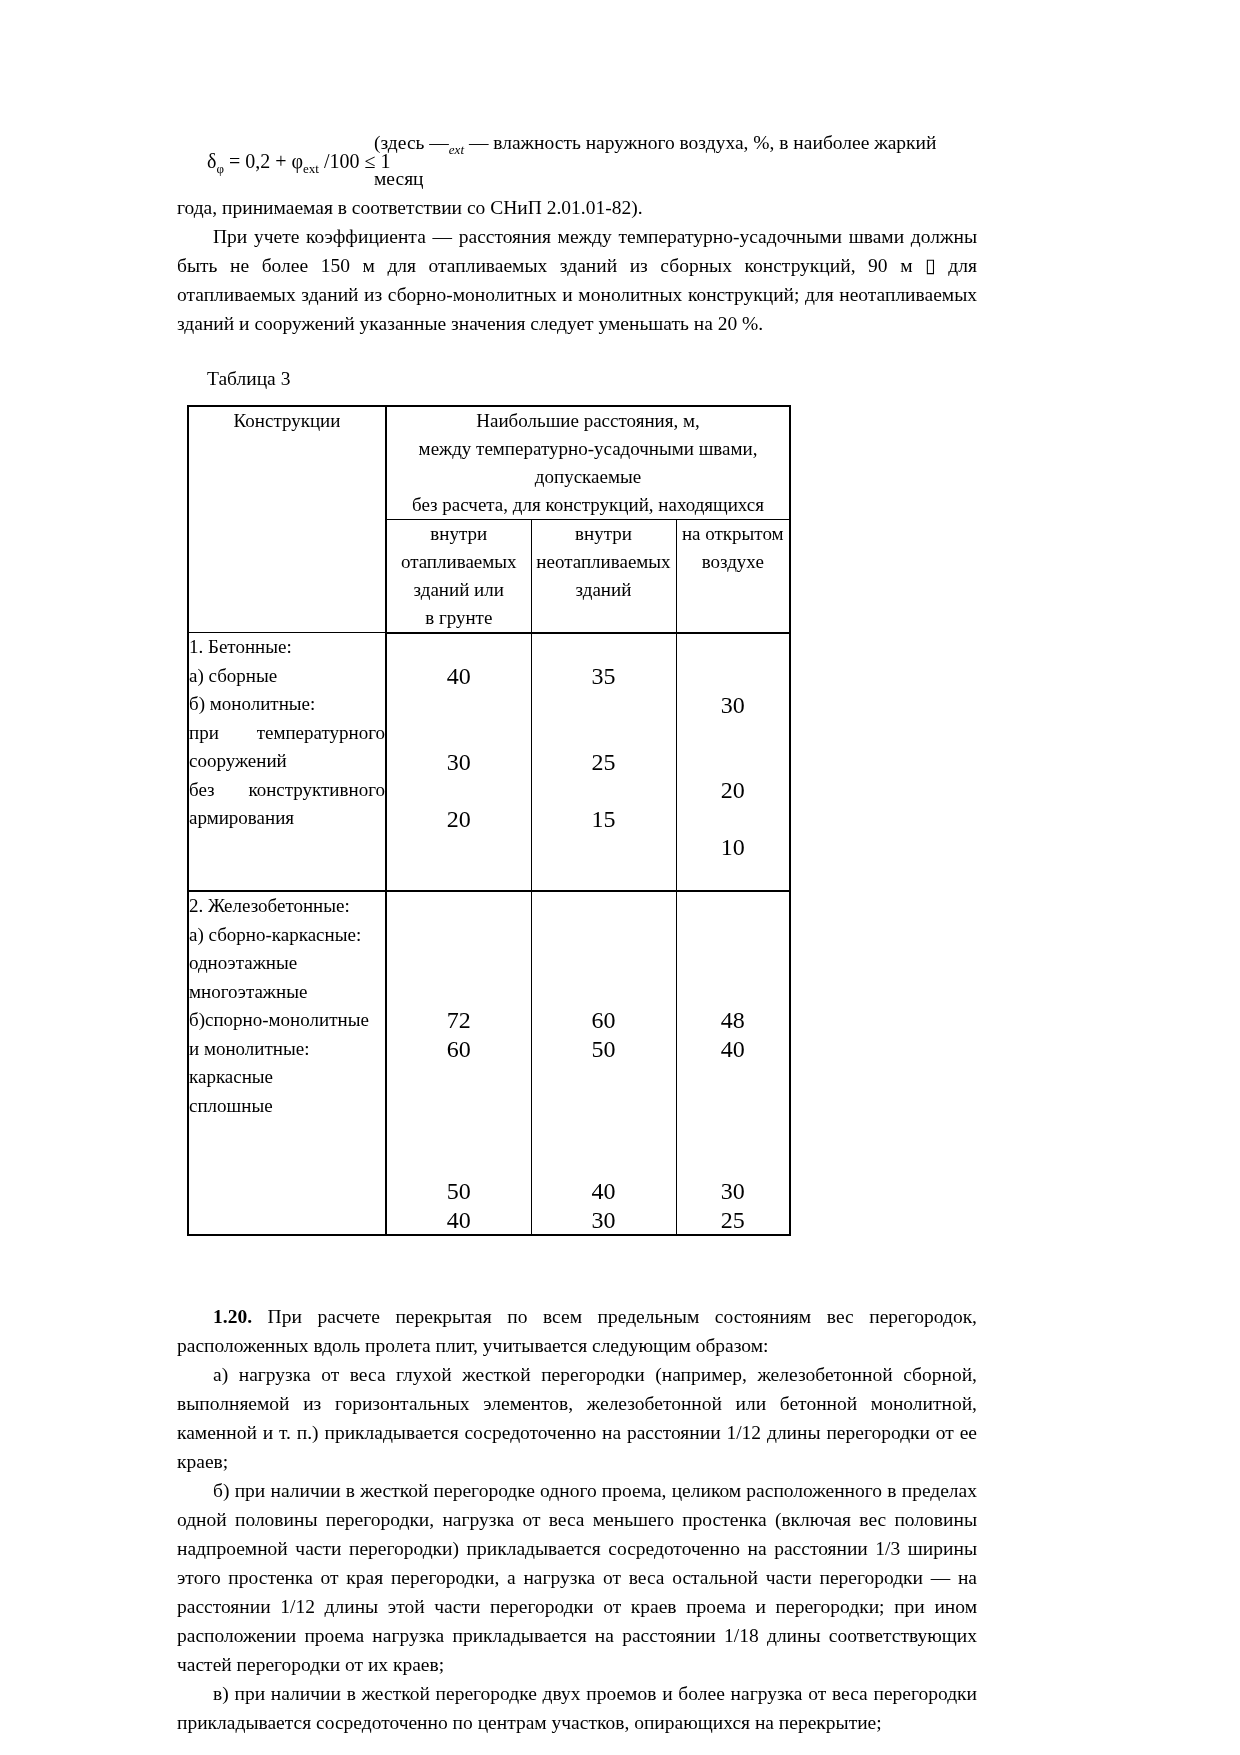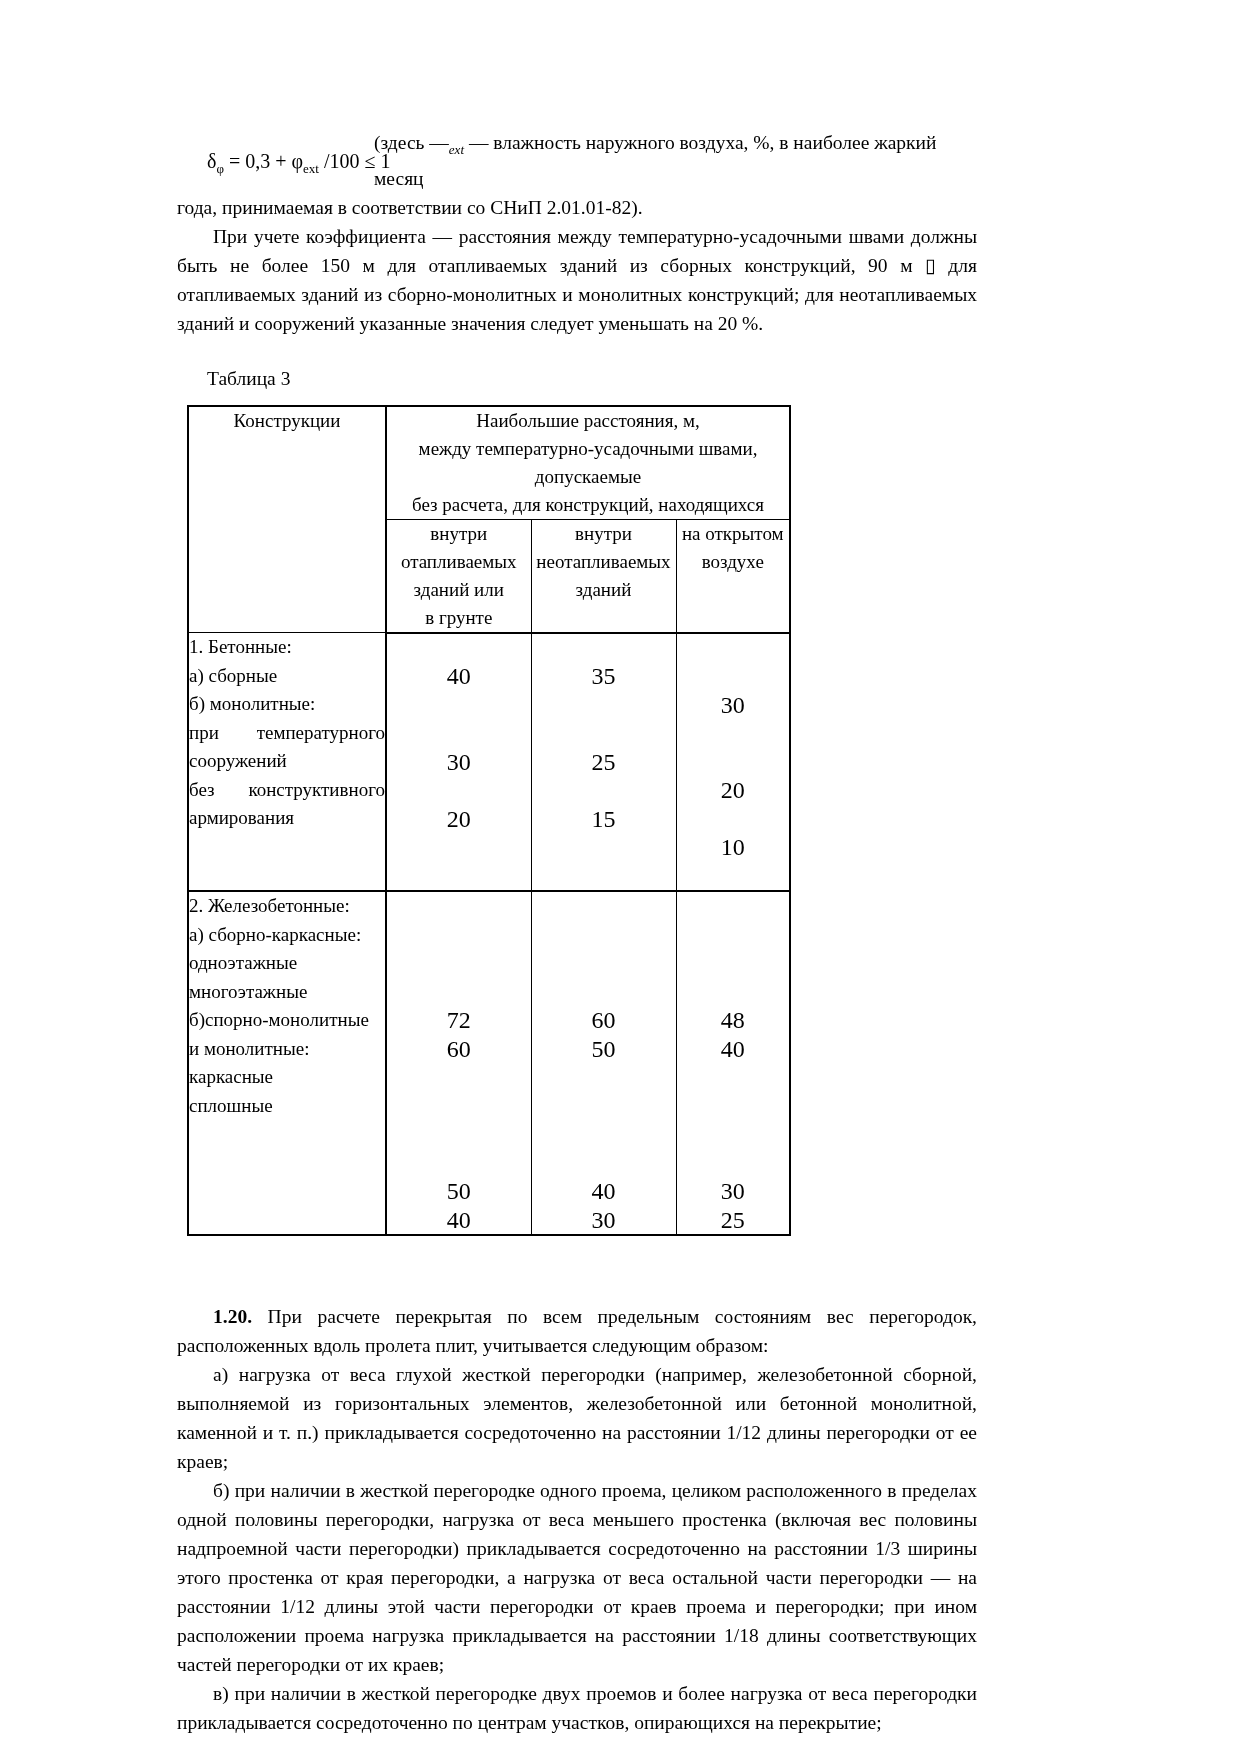--- a/index.html
+++ b/index.html
@@ -145,21 +145,21 @@
   .b { font-weight: bold; }
 </style>
 </head>
 <body>
 
 <div class="page">
   <div class="content">
 
     <div class="formula-block">
       <div class="formula-note"><span>(здесь —</span><span class="subi">ext</span><span> — влажность наружного воздуха, %, в наиболее жаркий месяц</span></div>
-      <div class="formula"><span>δ</span><span class="sub">φ</span><span> = 0,3 + φ</span><span class="sub">ext</span><span> /100 ≤ 1</span></div>
+      <div class="formula"><span>δ</span><span class="sub">φ</span><span> = 0,2 + φ</span><span class="sub">ext</span><span> /100 ≤ 1</span></div>
     </div>
 
     <p class="body noind">года, принимаемая в соответствии со СНиП 2.01.01-82).</p>
 
     <p class="body ind">При учете коэффициента — расстояния между температурно-усадочными швами должны быть не более 150 м для отапливаемых зданий из сборных конструкций, 90 м ▯ для отапливаемых зданий из сборно-монолитных и монолитных конструкций; для неотапливаемых зданий и сооружений указанные значения следует уменьшать на 20 %.</p>
 
     <div class="gap-m"></div>
 
     <div class="table-caption">Таблица 3</div>
 

